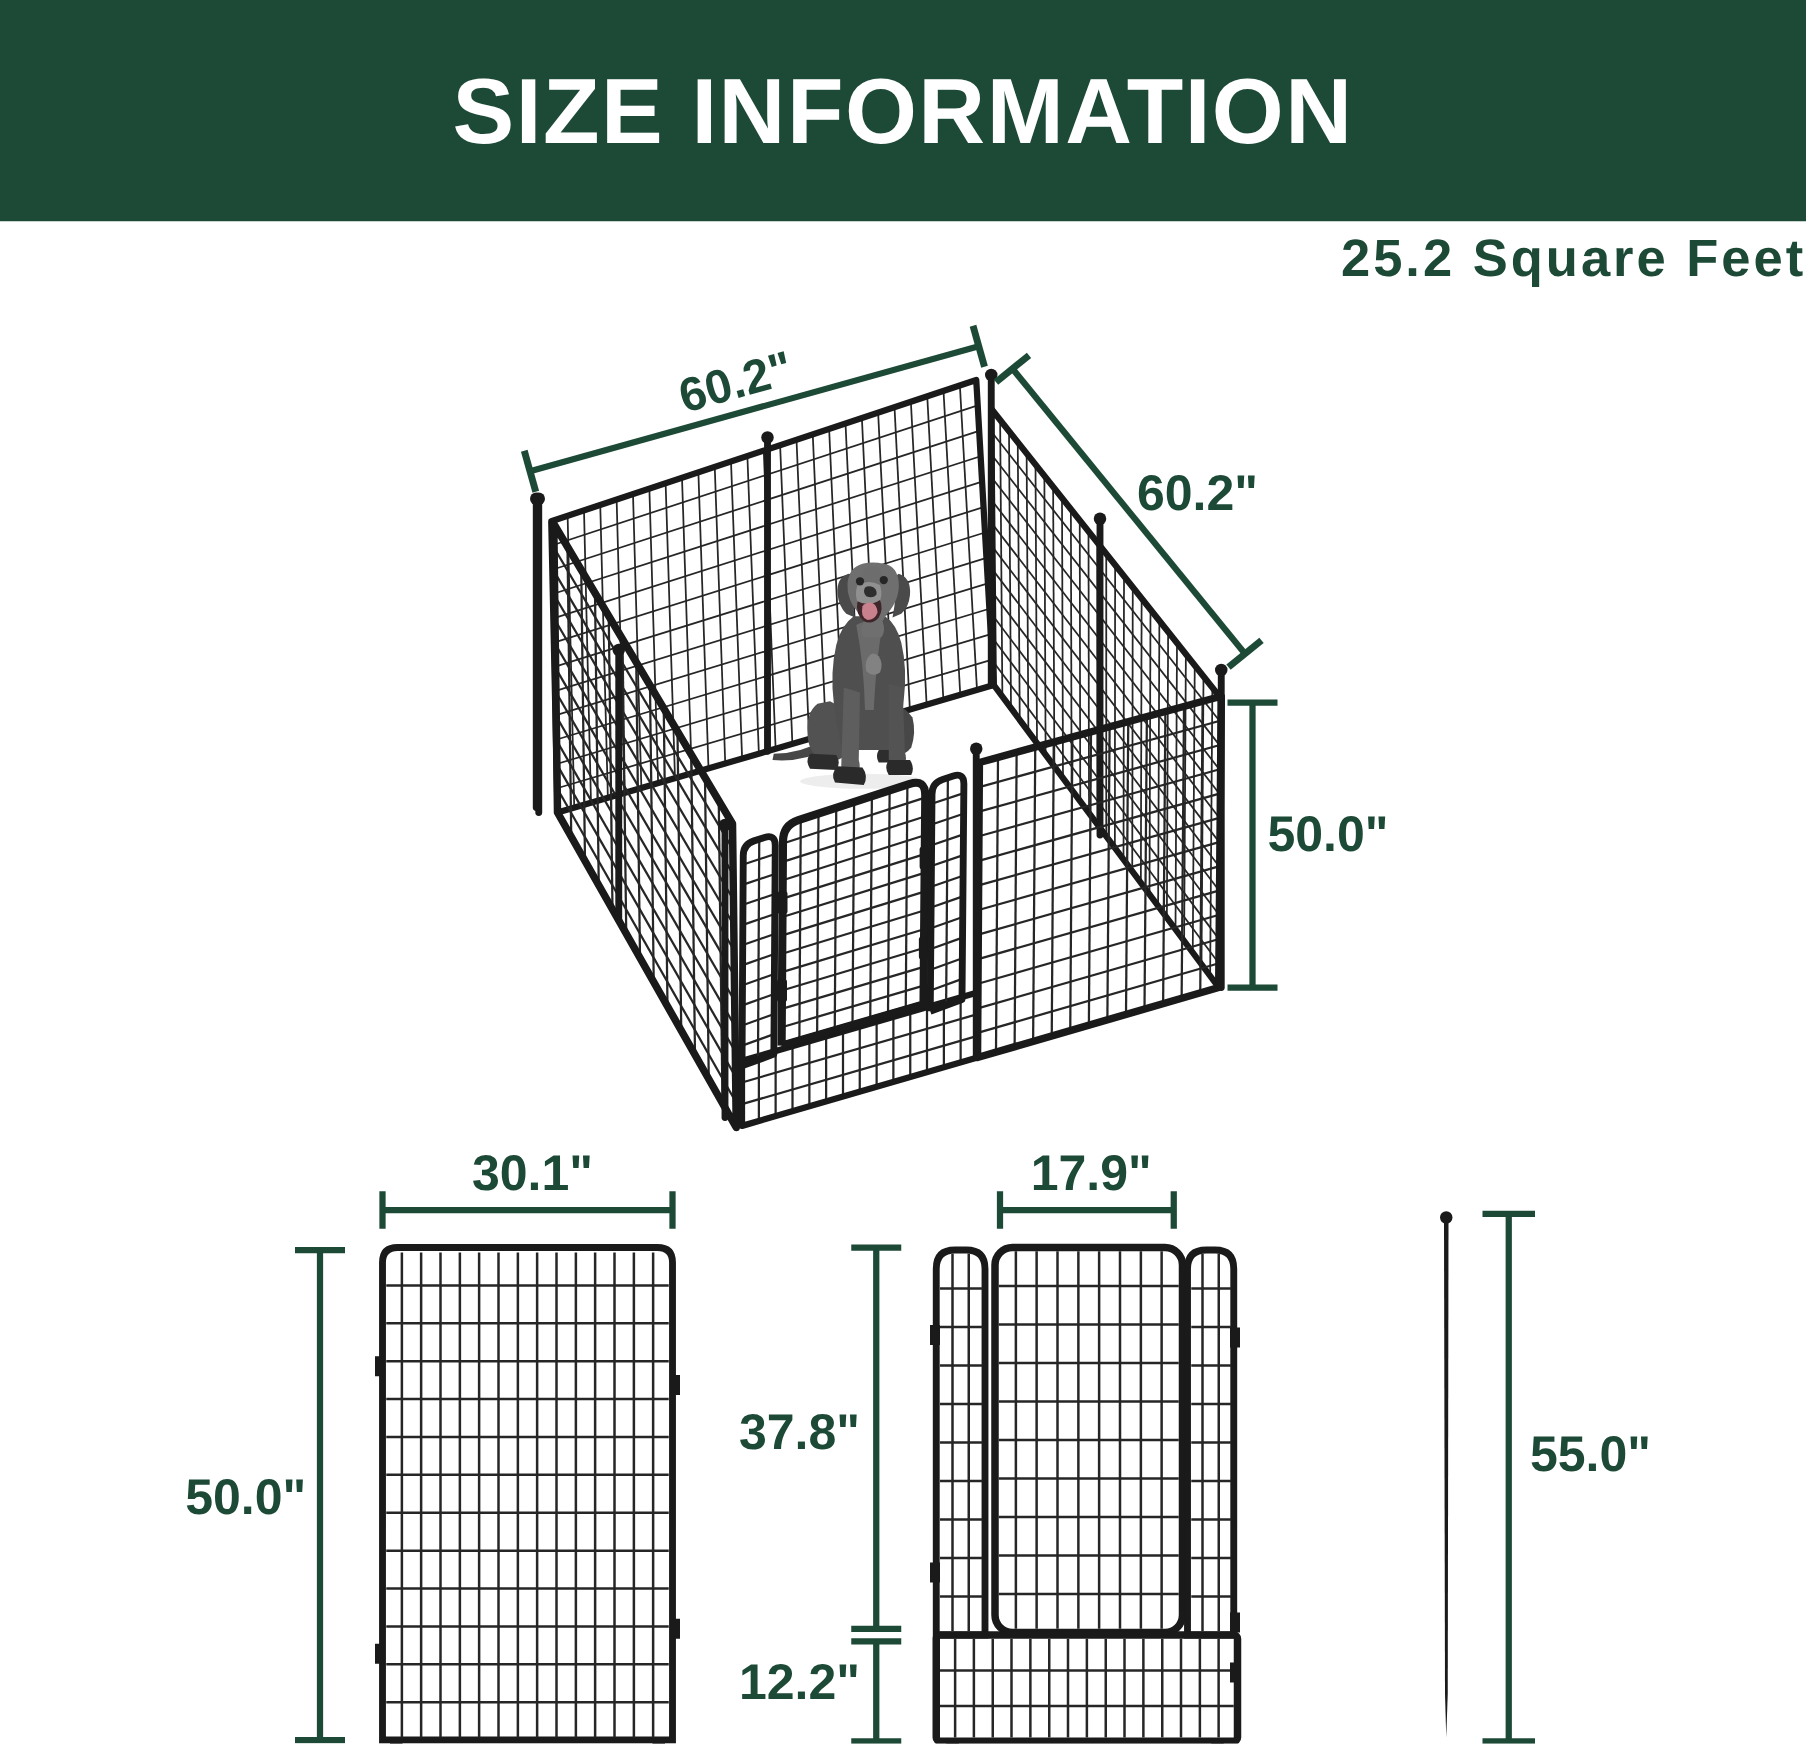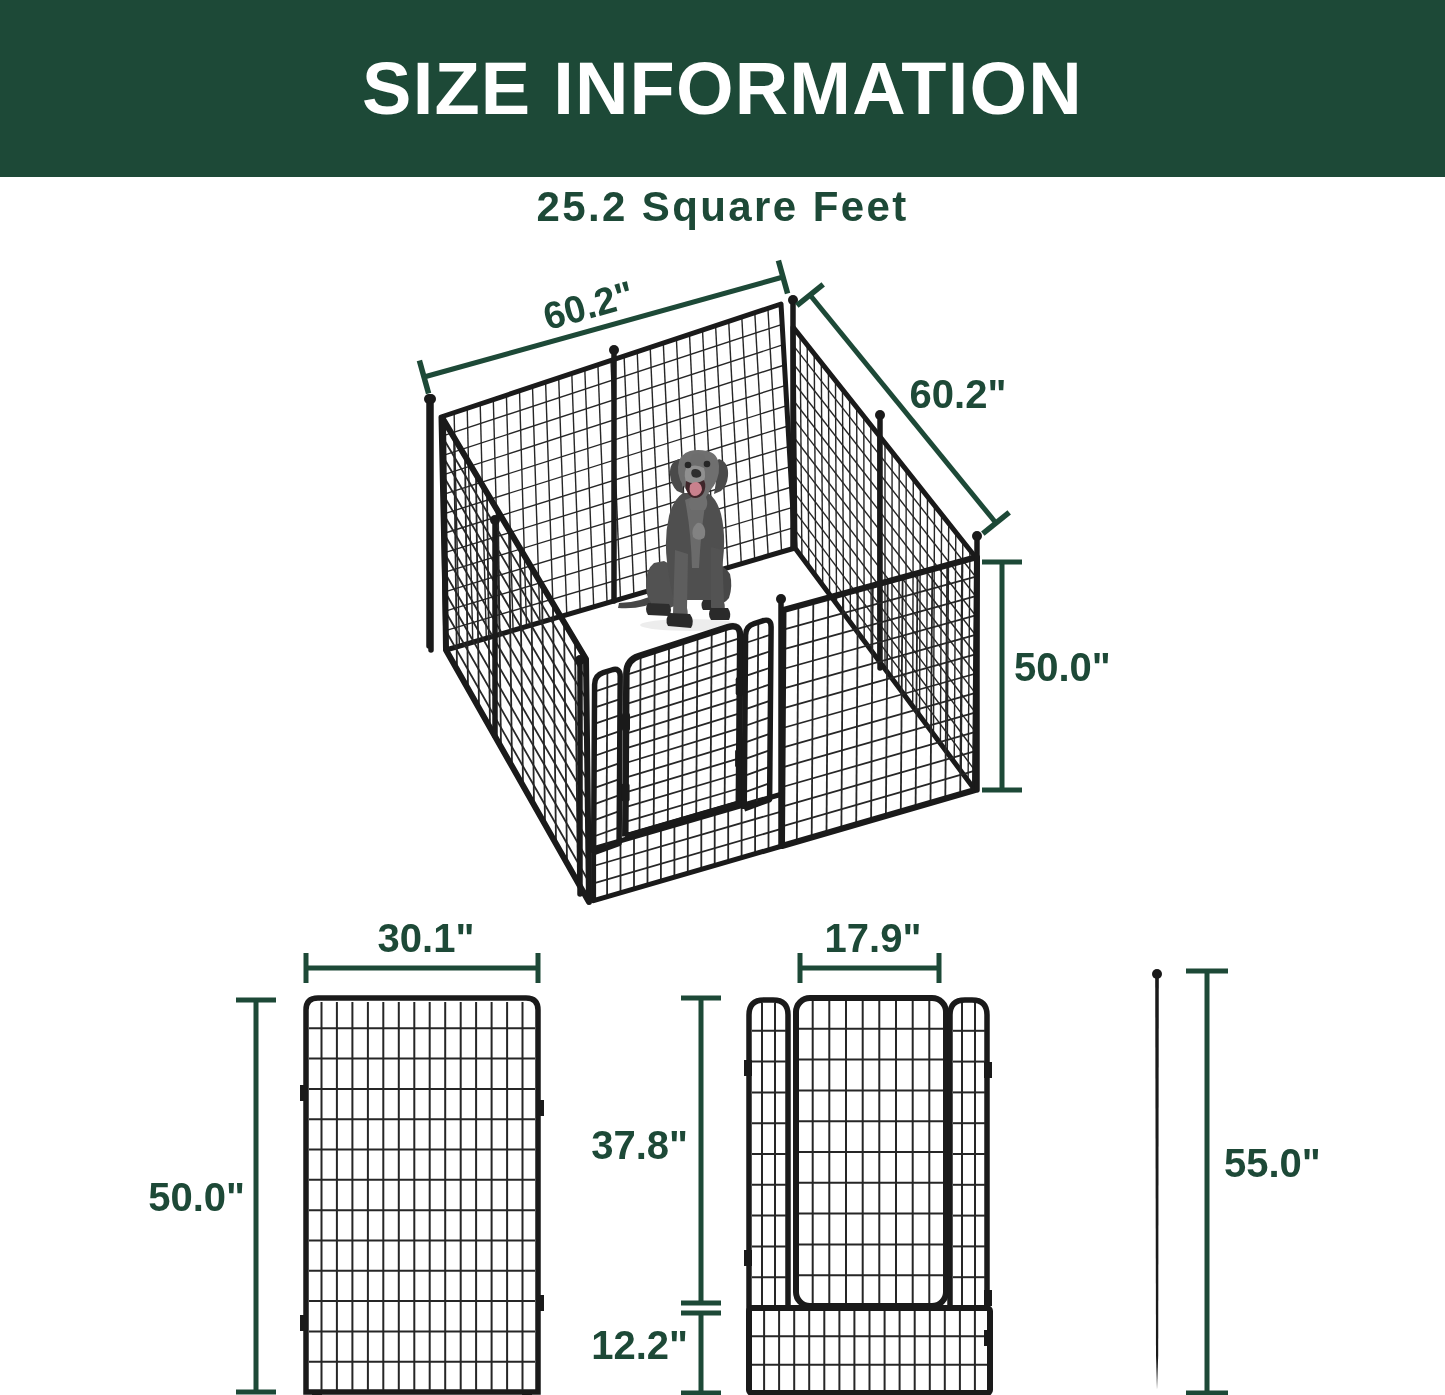--- a/index.html
+++ b/index.html
@@ -12,21 +12,21 @@
     position: absolute; left: 0; top: 0; width: 1445px; height: 177px;
     background: #1d4937;
     display: flex; align-items: center; justify-content: center;
   }
   .band h1 {
     margin: 0; color: #ffffff; font-size: 74px; font-weight: bold;
     letter-spacing: 1.2px;
   }
   .sqft {
     position: absolute; left: 0; top: 183px; width: 1445px;
-    text-align: center; color: #1d4937; font-size: 42px; font-weight: bold;
+    text-align: right; color: #1d4937; font-size: 42px; font-weight: bold;
     letter-spacing: 2.4px;
   }
   svg { position: absolute; left: 0; top: 0; }
 </style>
 </head>
 <body>
   <div class="band">
     <h1>SIZE INFORMATION</h1>
   </div>
   <div class="sqft">25.2 Square Feet</div>

